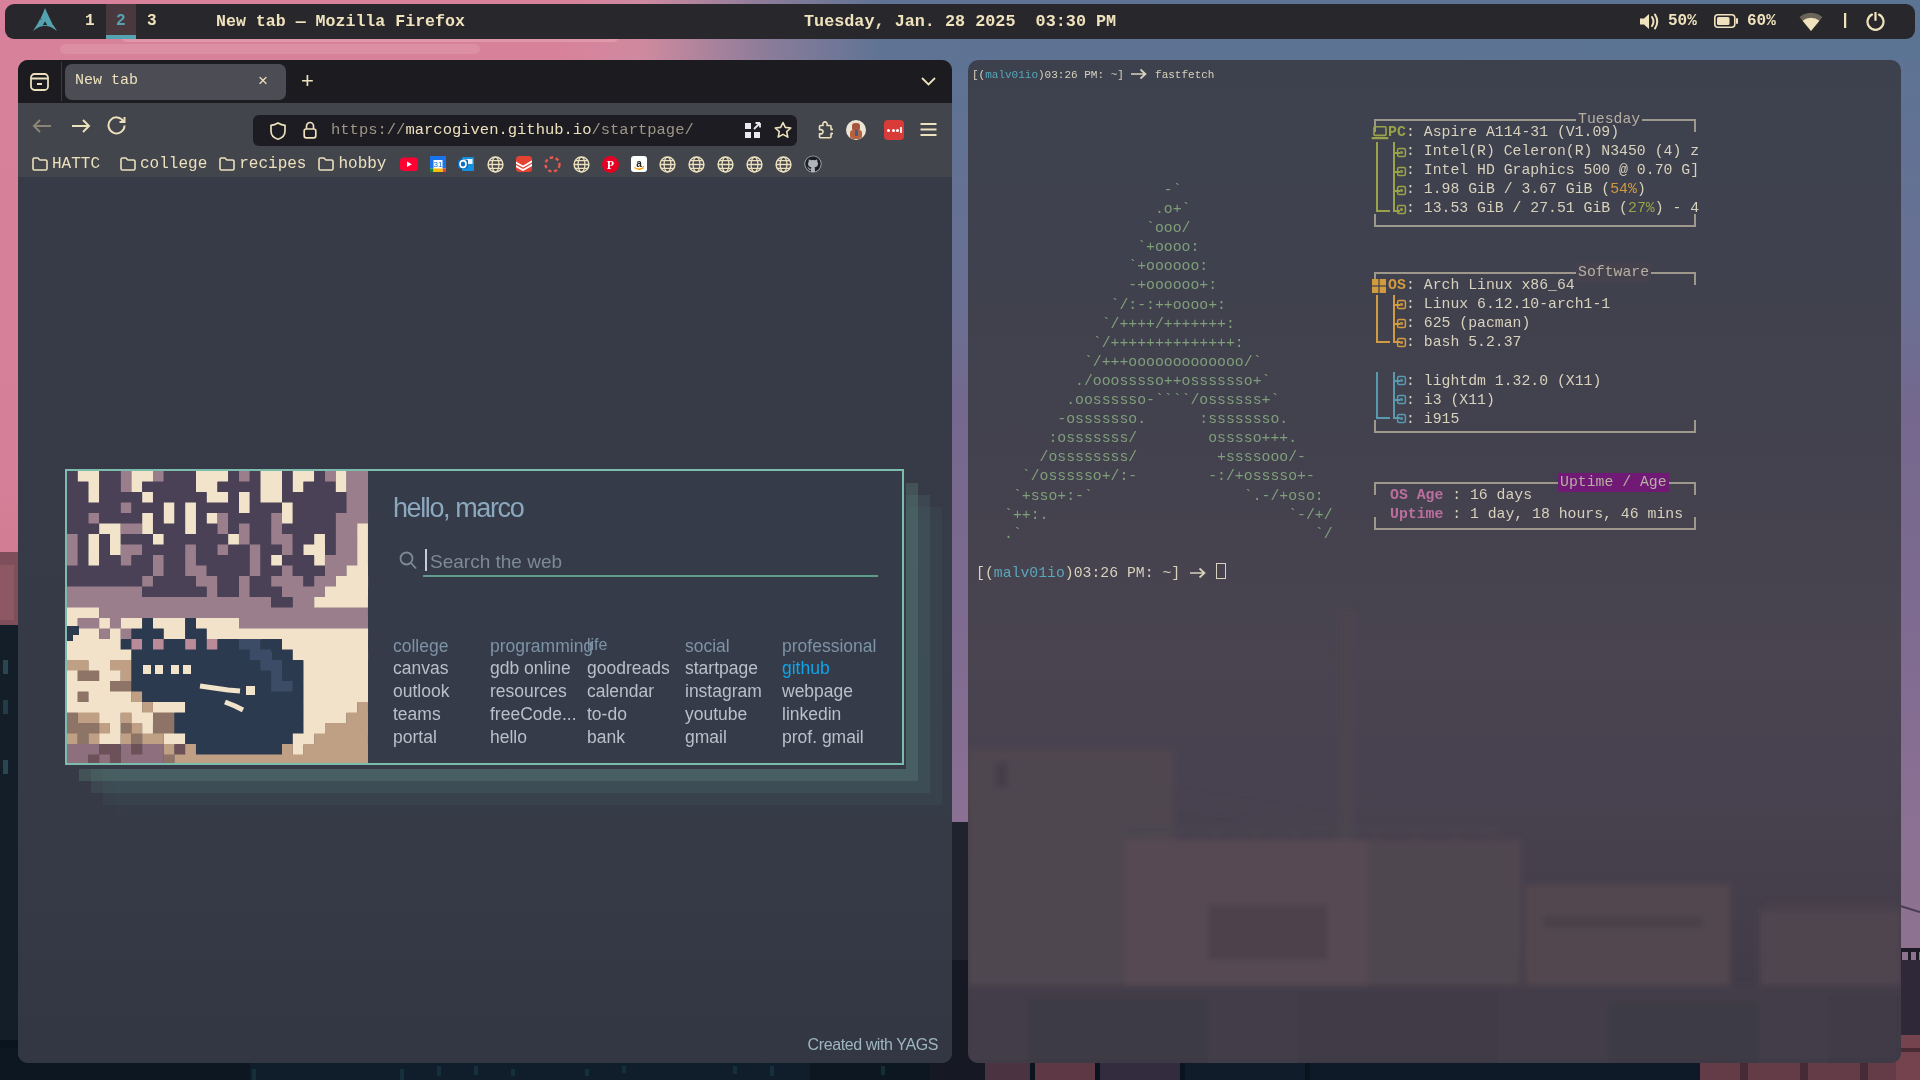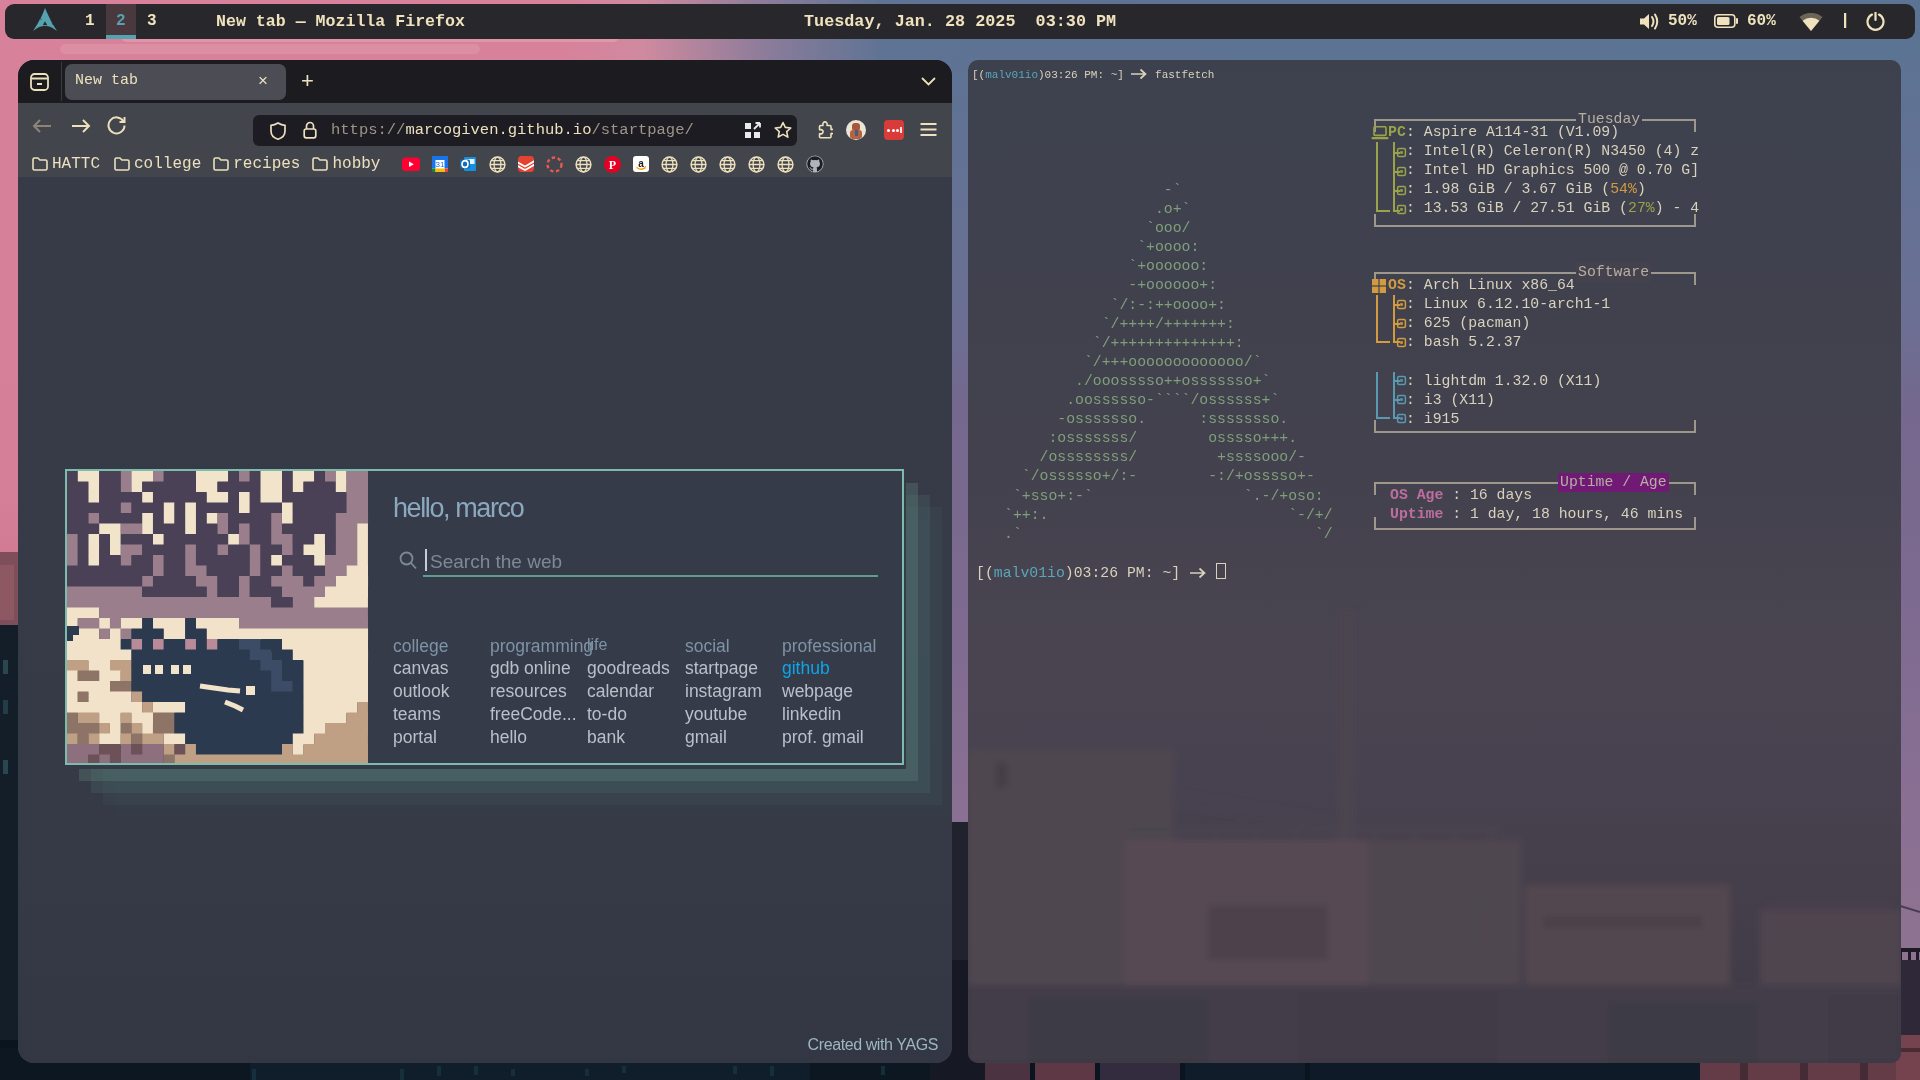--- a/index.html
+++ b/index.html
@@ -112,21 +112,21 @@
 <svg style="position:absolute;left:1798px;top:13px" width="26" height="18" viewBox="0 0 26 18">
   <path d="M13 18 L1.5 4 A 18 18 0 0 1 24.5 4 Z" fill="#6b6458"></path>
   <path d="M13 18 L4.6 7.8 A 13 13 0 0 1 21.4 7.8 Z" fill="#efe2bd"></path>
 </svg>
 <div class="mono" style="position:absolute;left:1840px;top:11px;font-size:17px;font-weight:bold;color:#efe2bd">|</div>
 <svg style="position:absolute;left:1866px;top:12px" width="19" height="19" viewBox="0 0 19 19">
   <path d="M6 2.6 A 8 8 0 1 0 13 2.6" stroke="#efe2bd" stroke-width="2.2" fill="none" stroke-linecap="round"></path>
   <line x1="9.5" y1="0" x2="9.5" y2="8" stroke="#efe2bd" stroke-width="2.2" stroke-linecap="round"></line>
 </svg>
 
-<div style="position:absolute;left:18px;top:60px;width:934px;height:1003px;border-radius:16px;overflow:hidden;background:#373b47">
+<div style="position:absolute;left:18px;top:60px;width:934px;height:1003px;border-radius:10px;overflow:hidden;background:#373b47">
 <div style="position:absolute;left:0;top:0;width:934px;height:43px;background:#1b1b20"></div>
 <svg style="position:absolute;left:12px;top:13px" width="19" height="18" viewBox="0 0 19 18">
 <rect x="1" y="1" width="17" height="16" rx="3.5" stroke="#ece0bd" stroke-width="1.8" fill="none"></rect>
 <line x1="1.5" y1="5.5" x2="17.5" y2="5.5" stroke="#ece0bd" stroke-width="1.8"></line>
 <line x1="7" y1="11" x2="12" y2="11" stroke="#ece0bd" stroke-width="1.8"></line>
 </svg>
 <div style="position:absolute;left:43px;top:2px;width:1px;height:39px;background:#3a3a42"></div>
 <div style="position:absolute;left:47px;top:4px;width:221px;height:36px;background:#4c4c55;border-radius:7px"></div>
 <div class="mono" style="position:absolute;left:57px;top:12px;font-size:15px;color:#ece0bd">New tab</div>
 <div style="position:absolute;left:240px;top:11px;font-size:17px;color:#ece0bd;font-family:'Liberation Sans',sans-serif">×</div>
@@ -178,33 +178,33 @@
 <div style="position:absolute;left:12px;top:8.5px;width:3px;height:3px;border-radius:50%;background:#fff"></div>
 <div style="position:absolute;left:16.2px;top:7px;width:1.8px;height:6px;background:#fff;opacity:0.85"></div>
     </div>
 <svg style="position:absolute;left:902px;top:62px" width="17" height="15" viewBox="0 0 17 15">
 <path d="M0.5 2 h16 M0.5 7.5 h16 M0.5 13 h16" stroke="#ece0bd" stroke-width="2"></path>
     </svg>
 <div style="position:absolute;left:14px;top:93px;width:910px;height:22px;display:flex;align-items:center;color:#ece0bd;font-family:'Liberation Mono',monospace;font-size:16px">
       <svg width="16" height="14" viewBox="0 0 16 14" style="margin-right:4px;flex:none">
 <path d="M1 2.5 a1.5 1.5 0 0 1 1.5 -1.5 h3.4 l2 2 h5.6 a1.5 1.5 0 0 1 1.5 1.5 v7 a1.5 1.5 0 0 1 -1.5 1.5 h-11 a1.5 1.5 0 0 1 -1.5 -1.5 Z" stroke="#ece0bd" stroke-width="1.6" fill="none"></path>
       </svg>
-      <span style="margin-right:14px">HATTC</span>
+      <span style="margin-right:20px">HATTC</span>
       <svg width="16" height="14" viewBox="0 0 16 14" style="margin-right:4px;flex:none">
 <path d="M1 2.5 a1.5 1.5 0 0 1 1.5 -1.5 h3.4 l2 2 h5.6 a1.5 1.5 0 0 1 1.5 1.5 v7 a1.5 1.5 0 0 1 -1.5 1.5 h-11 a1.5 1.5 0 0 1 -1.5 -1.5 Z" stroke="#ece0bd" stroke-width="1.6" fill="none"></path>
       </svg>
       <span style="margin-right:12px">college</span>
       <svg width="16" height="14" viewBox="0 0 16 14" style="margin-right:4px;flex:none">
 <path d="M1 2.5 a1.5 1.5 0 0 1 1.5 -1.5 h3.4 l2 2 h5.6 a1.5 1.5 0 0 1 1.5 1.5 v7 a1.5 1.5 0 0 1 -1.5 1.5 h-11 a1.5 1.5 0 0 1 -1.5 -1.5 Z" stroke="#ece0bd" stroke-width="1.6" fill="none"></path>
       </svg>
       <span style="margin-right:12px">recipes</span>
       <svg width="16" height="14" viewBox="0 0 16 14" style="margin-right:4px;flex:none">
 <path d="M1 2.5 a1.5 1.5 0 0 1 1.5 -1.5 h3.4 l2 2 h5.6 a1.5 1.5 0 0 1 1.5 1.5 v7 a1.5 1.5 0 0 1 -1.5 1.5 h-11 a1.5 1.5 0 0 1 -1.5 -1.5 Z" stroke="#ece0bd" stroke-width="1.6" fill="none"></path>
       </svg>
-      <span style="margin-right:22px">hobby</span>
+      <span style="margin-right:14px">hobby</span>
       <span style="display:flex;gap:12px;align-items:center">
         <svg width="18" height="17" viewBox="0 0 18 14" style="flex:none;margin-top:1px">
           <rect x="0" y="0" width="18" height="13.5" rx="3.5" fill="#f03"></rect>
           <path d="M7 4 L11.8 6.75 L7 9.5 Z" fill="#fff"></path>
         </svg>
         <svg width="16" height="16" viewBox="0 0 16 16" style="flex:none">
           <rect x="0" y="0" width="16" height="16" fill="#fff"></rect>
           <rect x="0" y="0" width="16" height="4" fill="#1a73e8"></rect>
           <rect x="0" y="4" width="3.5" height="8.5" fill="#1a73e8"></rect>
           <rect x="12.5" y="4" width="3.5" height="8.5" fill="#1a73e8"></rect>

